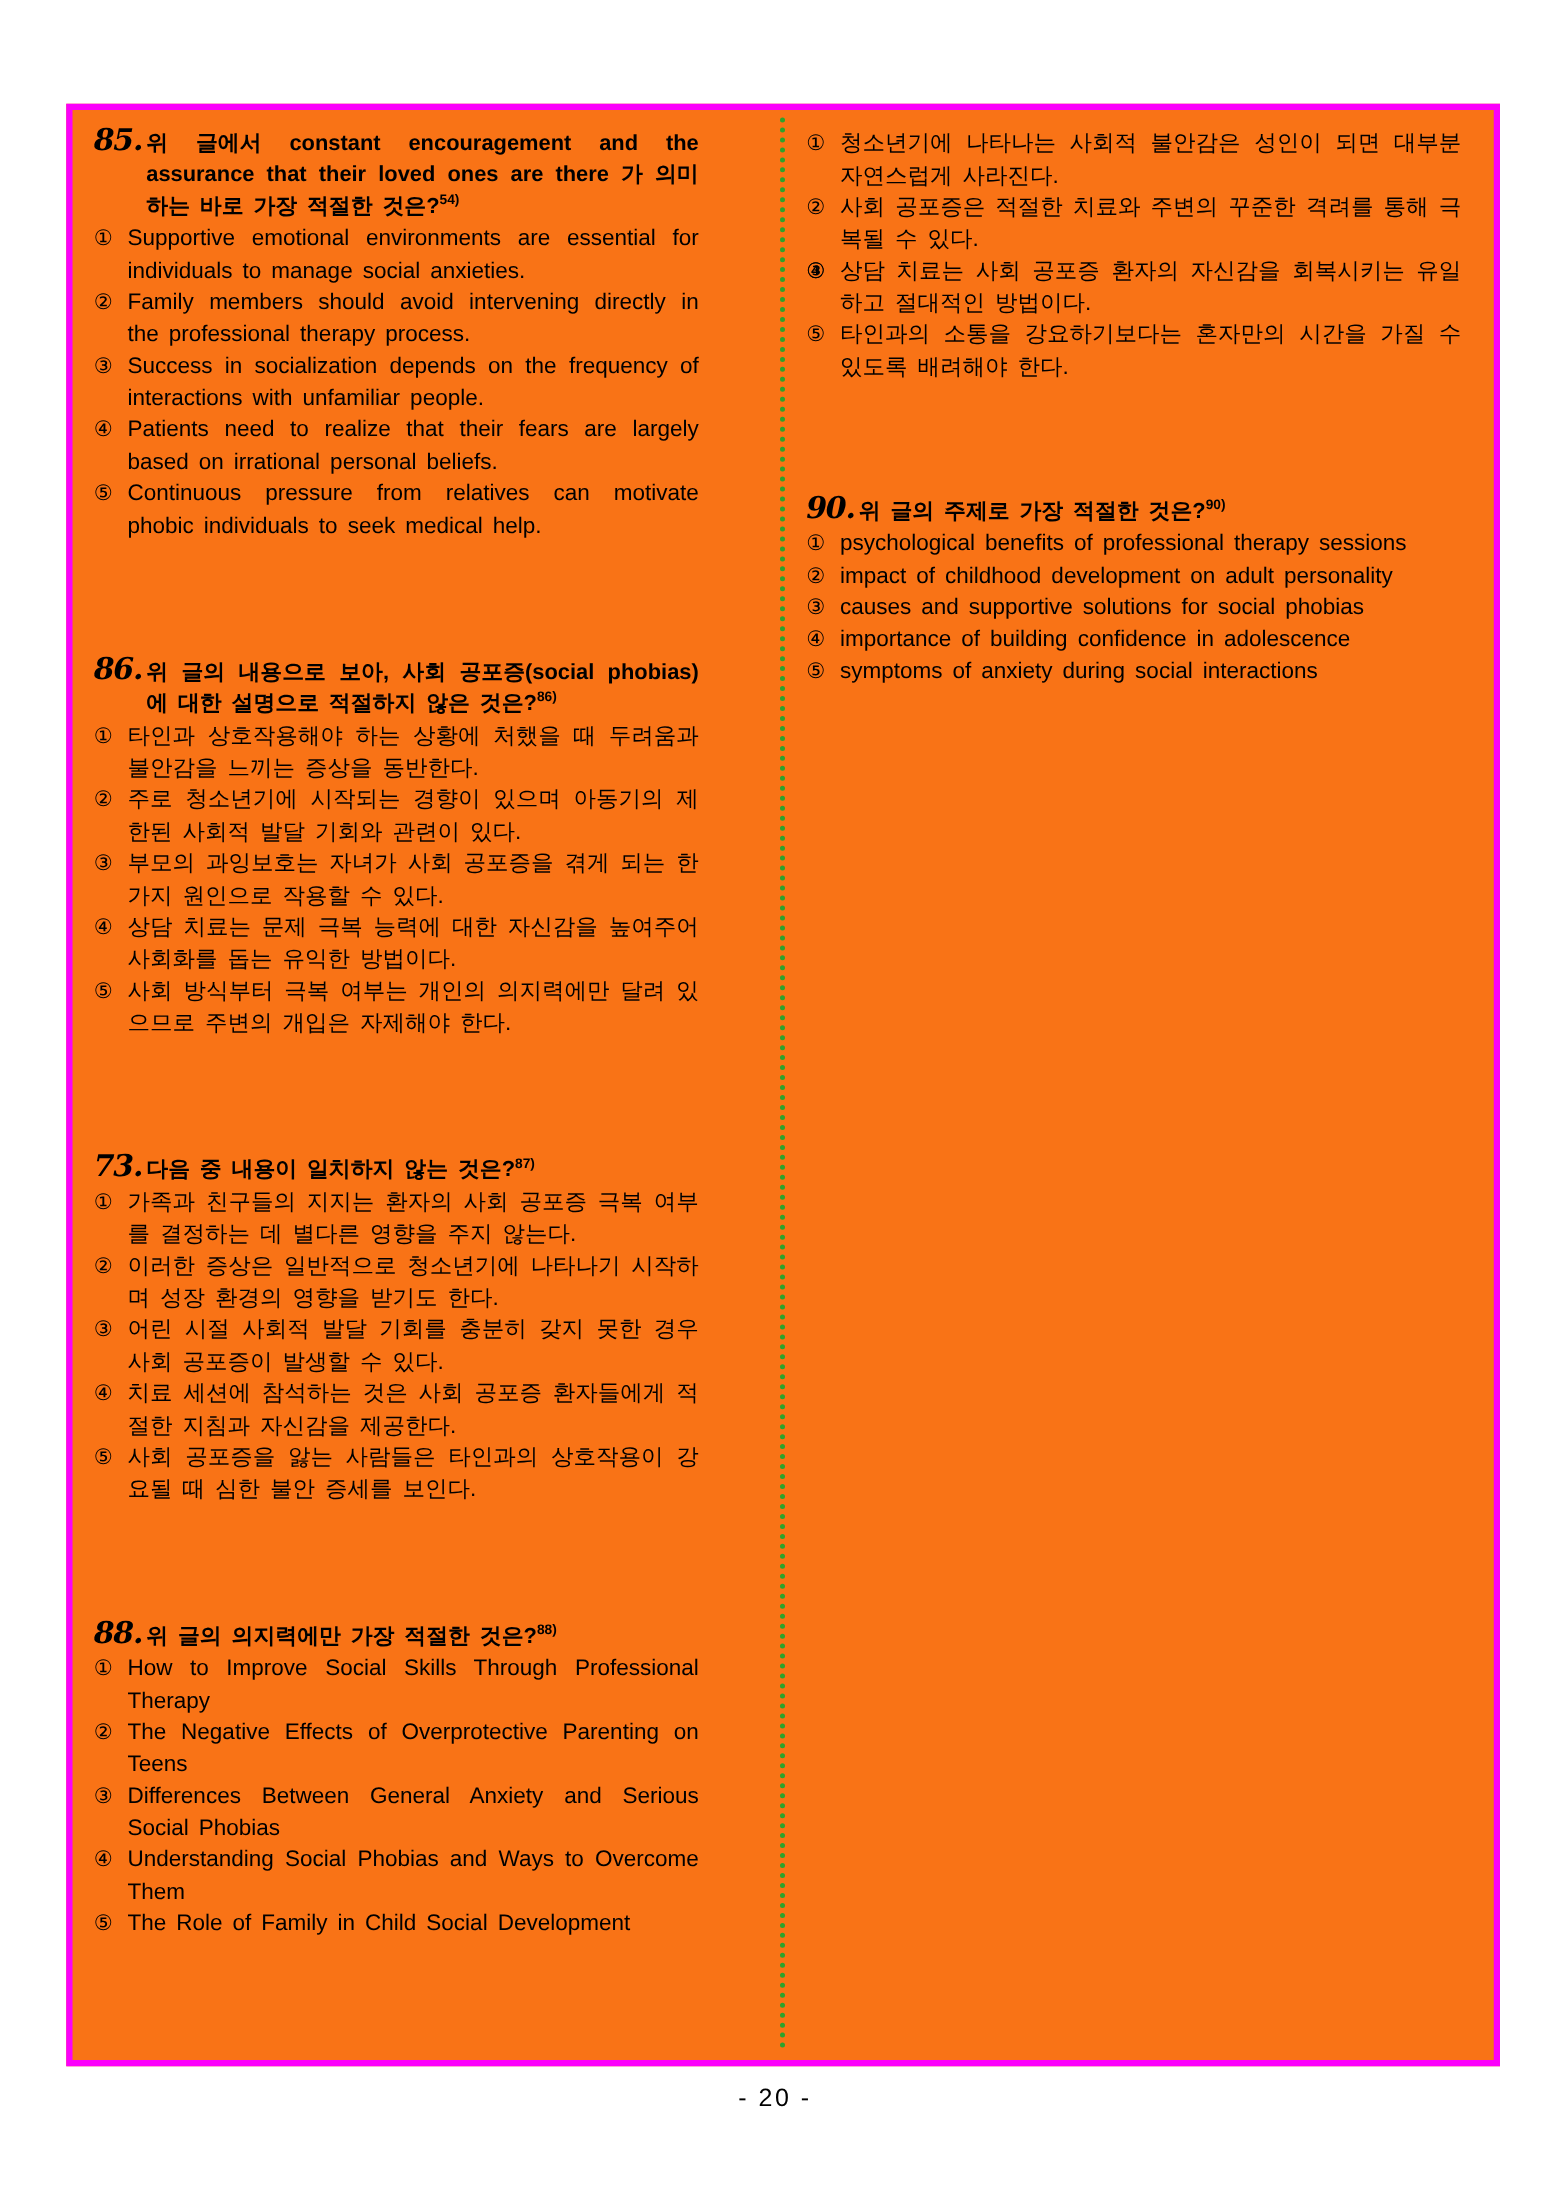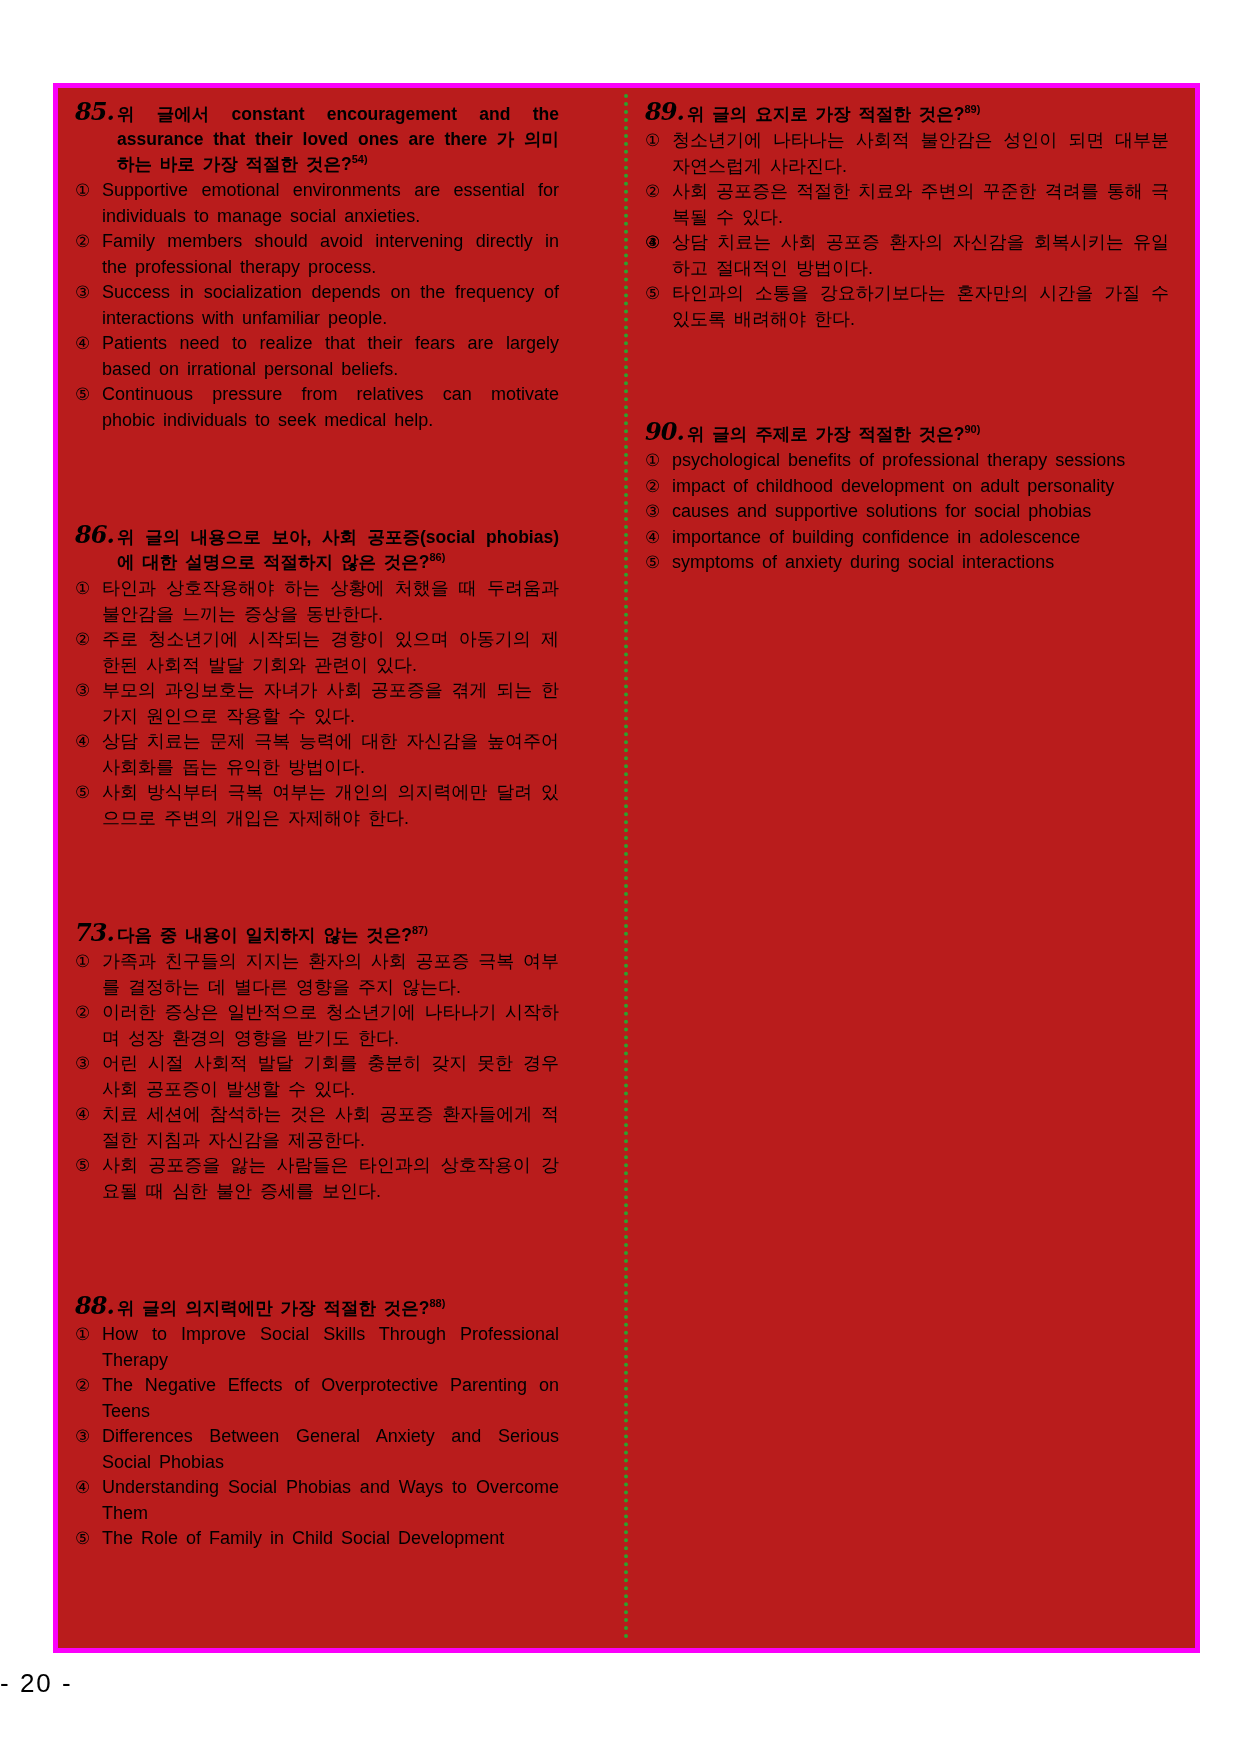--- a/index.html
+++ b/index.html
@@ -3,21 +3,21 @@
 <meta charset="utf-8">
 <style>
   html,body{margin:0;padding:0;background:#ffffff;}
   body{
     width:1240px;height:1753px;position:relative;
     font-family:"Liberation Sans",sans-serif;color:#000;
     -webkit-font-smoothing:antialiased;
   }
   .frame{
     position:absolute;left:53px;top:83px;width:1137px;height:1560px;
-    border:5px solid #fb00fb;box-sizing:content-box;background:#b91c1c;
+    border:5px solid #fb00fb;box-sizing:content-box;background:#f97316;
   }
   .divider{
     position:absolute;left:566px;top:6px;bottom:8px;width:0;
     border-left:4px dotted #2ca32c;
   }
   .col{position:absolute;top:14px;}
   .col-left{left:17px;width:484px;}
   .col-right{left:587px;width:524px;}
   .question{margin:0;}
   .question + .question{margin-top:92px;}
@@ -36,21 +36,21 @@
   .options{list-style:none;margin:0;padding:0;}
   .opt{
     position:relative;padding-left:27px;
     font-size:18px;line-height:25.5px;
     text-align:justify;word-spacing:3px;
   }
   .marker{position:absolute;left:0;top:0;font-size:17px;}
   .opt-text{display:inline;}
   .page-number{
     position:absolute;left:0;right:0;top:1668px;
-    text-align:left;font-size:26px;letter-spacing:2px;
+    text-align:center;font-size:20px;letter-spacing:2px;
   }
 </style>
 </head>
 <body>
 
 <div class="frame">
 
   <div class="col col-left">
 
     <section class="question">
@@ -97,21 +97,20 @@
       </ol>
     </section>
 
   </div>
 
   <div class="divider"></div>
 
   <div class="col col-right">
 
     <section class="question">
-      <h2 class="q-head"><span class="q-num">89.</span><span>위 글의 요지로 가장 적절한 것은?</span><sup class="q-note">89)</sup></h2>
       <ol class="options">
         <li class="opt"><span class="marker">①</span><span class="opt-text">청소년기에 나타나는 사회적 불안감은 성인이 되면 대부분 자연스럽게 사라진다.</span></li>
         <li class="opt"><span class="marker">②</span><span class="opt-text">사회 공포증은 적절한 치료와 주변의 꾸준한 격려를 통해 극복될 수 있다.</span></li>
         <li class="opt"><span class="marker">③</span></li>
         <li class="opt"><span class="marker">④</span><span class="opt-text">상담 치료는 사회 공포증 환자의 자신감을 회복시키는 유일하고 절대적인 방법이다.</span></li>
         <li class="opt"><span class="marker">⑤</span><span class="opt-text">타인과의 소통을 강요하기보다는 혼자만의 시간을 가질 수 있도록 배려해야 한다.</span></li>
       </ol>
     </section>
 
     <section class="question">

